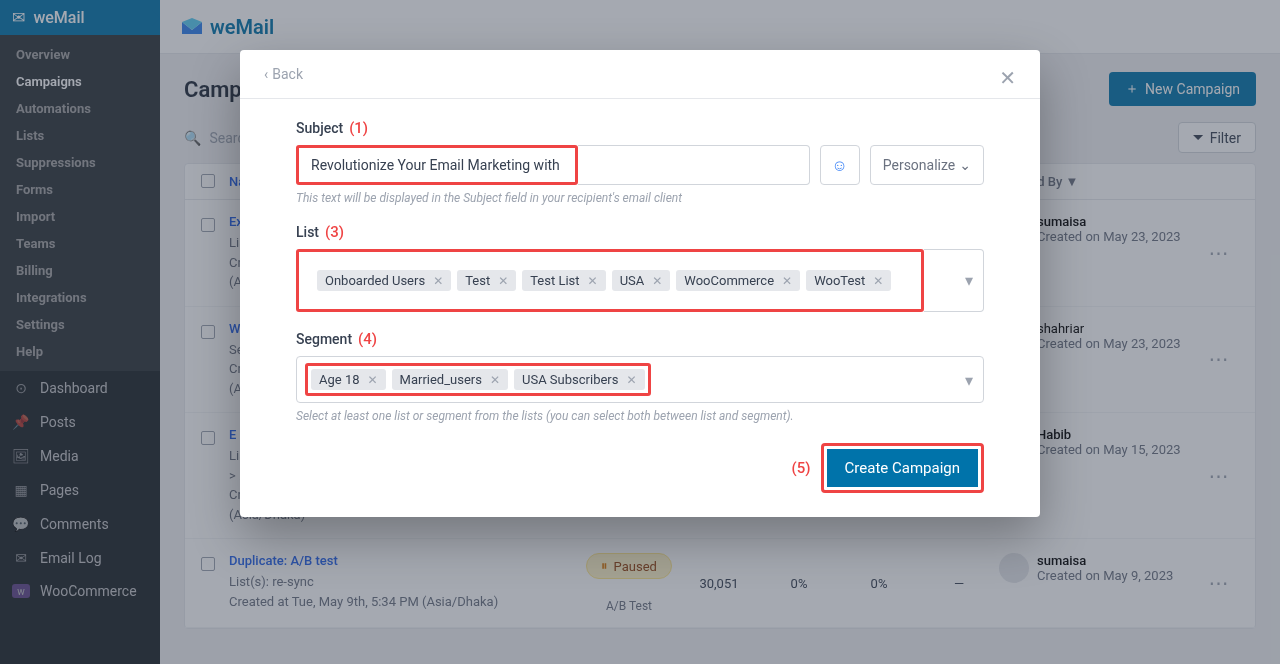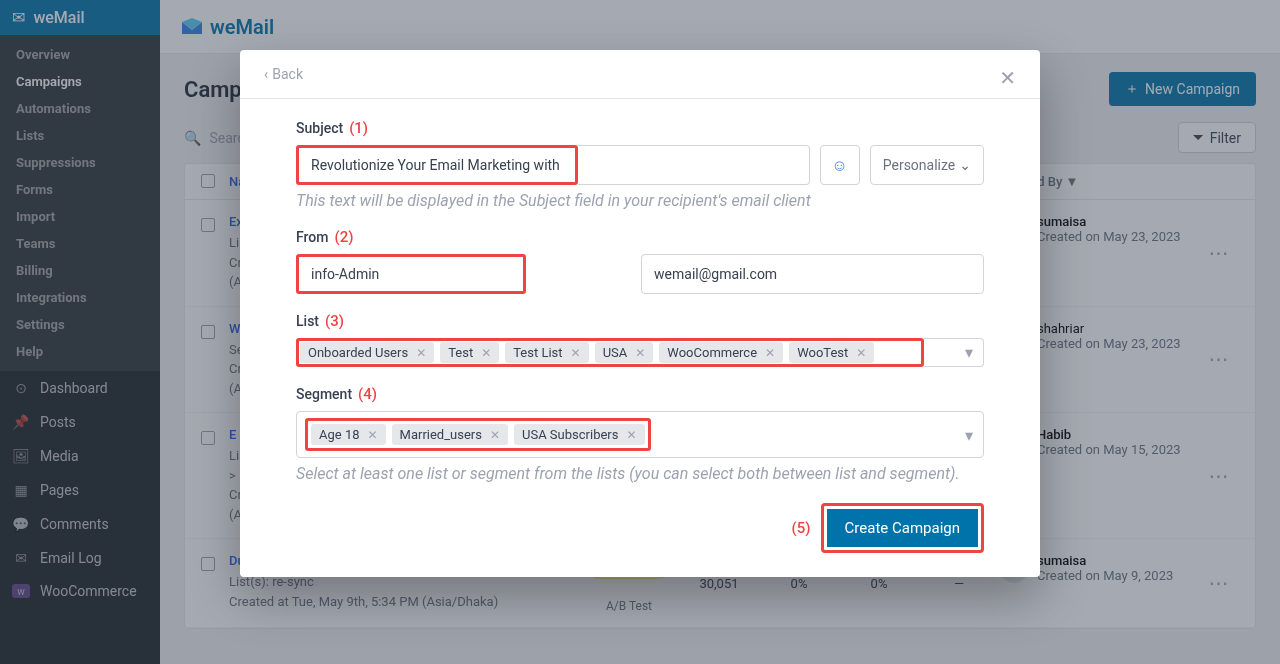--- a/index.html
+++ b/index.html
@@ -58,21 +58,21 @@
 
 .modal-body { padding: 20px 56px 24px; }
 .field { margin-bottom: 18px; }
 .label-row { display: flex; align-items: center; gap: 6px; margin-bottom: 8px; }
 .flabel { font-size: 14px; color: #374151; font-weight: 500; }
 .annot { color: #ef4444; font-size: 15px; font-weight: 500; }
 .hbox { border: 3px solid #ef4444; border-radius: 3px; }
 .row-flex { display: flex; gap: 10px; align-items: stretch; }
 .input { border: 1px solid #d1d5db; border-radius: 4px; padding: 9px 12px; font-size: 14px; color: #374151; width: 100%; }
 .sub-input-wrap { flex: 1; display: flex; align-items: center; }
-.hint { font-size: 16px; font-style: italic; color: #9ca3af; margin-top: 6px; }
+.hint { font-size: 12px; font-style: italic; color: #9ca3af; margin-top: 6px; }
 .emoji-btn { width: 40px; border: 1px solid #d1d5db; border-radius: 4px; display: flex; align-items: center; justify-content: center; color: #3b82f6; cursor: pointer; }
 .personalize { border: 1px solid #d1d5db; border-radius: 4px; padding: 0 12px; display: flex; align-items: center; gap: 4px; font-size: 14px; color: #6b7280; cursor: pointer; }
 
 .tag-box { border: 1px solid #d1d5db; border-radius: 4px; padding: 6px 8px; display: flex; gap: 6px; flex-wrap: wrap; align-items: center; position: relative; min-height: 38px; }
 .tag { background: #e5e7eb; border-radius: 3px; padding: 3px 8px; font-size: 13px; color: #374151; display: inline-flex; align-items: center; gap: 8px; }
 .tag .x { color: #9ca3af; font-size: 12px; cursor: pointer; }
 .dd-caret { position: absolute; right: 10px; top: 50%; transform: translateY(-50%); color: #9ca3af; }
 
 .modal-foot { display: flex; justify-content: flex-end; align-items: center; gap: 10px; margin-top: 20px; }
 .btn-create { background: #0073aa; color: #fff; border: none; padding: 10px 18px; border-radius: 0; font-size: 15px; cursor: pointer; }
@@ -300,41 +300,28 @@
               <span>☺</span>
             </div>
           <div class="personalize">
             <span>Personalize</span>
             <span>⌄</span>
           </div>
         </div>
         <div class="hint">This text will be displayed in the Subject field in your recipient's email client</div>
       </div>
 
-      <div class="field">
-        <div class="label-row">
-          <span class="flabel">From</span>
-          <span class="annot">(2)</span>
-        </div>
-        <div class="row-flex">
-          <div class="hbox" style="width:230px">
-            <input class="input" style="border: none;" value="info-Admin">
-          </div>
-          <div style="flex:0.3"></div>
-          <input class="input" style="flex: 1 1 0%;" value="wemail@gmail.com">
-        </div>
-      </div>
 
       <div class="field">
         <div class="label-row">
           <span class="flabel">List</span>
           <span class="annot">(3)</span>
         </div>
         <div style="display:flex">
-          <div class="hbox" style="flex:1;padding:1px">
+          <div class="hbox" style="flex:1;padding:18px">
             <div style="display:flex;gap:6px;flex-wrap:wrap">
               <span class="tag">
                   <span>Onboarded Users</span>
                   <span class="x">✕</span>
                 </span>
               <span class="tag">
                   <span>Test</span>
                   <span class="x">✕</span>
                 </span>
               <span class="tag">

